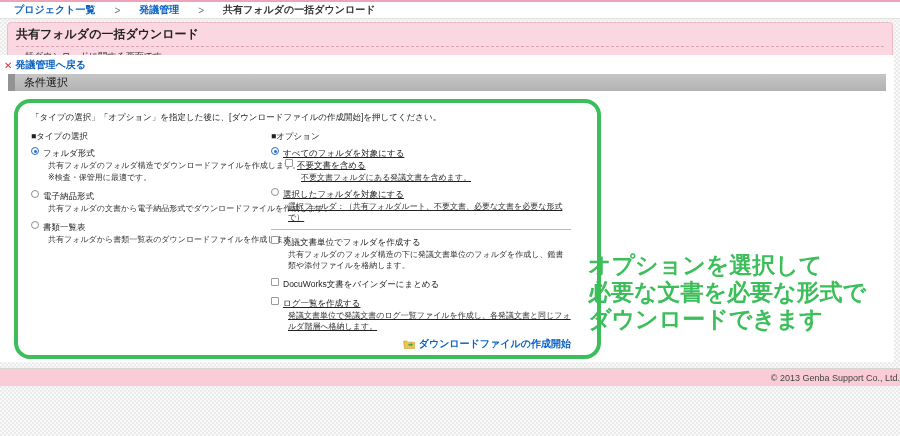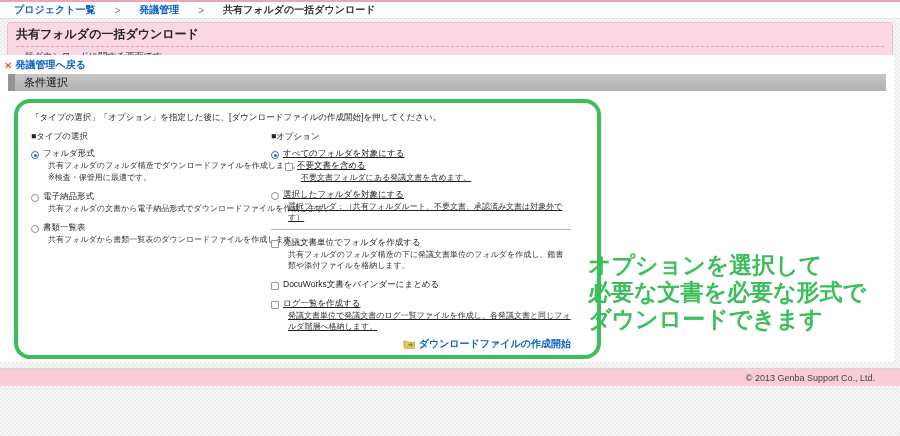--- a/index.html
+++ b/index.html
@@ -62,21 +62,21 @@
     position:absolute;left:14px;top:44px;width:553px;height:236px;box-sizing:content-box;
     border:4px solid #3cbe5a;border-radius:16px;background:#fff;
     padding:8px 13px;overflow:hidden;
   }
   .instruction{font-size:8.5px;font-weight:normal;line-height:13px;white-space:nowrap;}
   .columns{display:flex;margin-top:6px;}
   .col-left{width:240px;flex:none;}
   .col-right{width:300px;flex:none;}
   .col-header{font-size:8.5px;line-height:13px;margin-bottom:4px;color:#222;}
 
-  .opt-row{display:flex;align-items:flex-end;gap:4px;font-size:8.5px;line-height:12px;cursor:pointer;}
+  .opt-row{display:flex;align-items:flex-start;gap:4px;font-size:8.5px;line-height:12px;cursor:pointer;}
   .opt-row.indent1{margin-left:14px;}
   .desc{font-size:8px;color:#333;line-height:11px;margin:1px 0 0 17px;}
   .desc.nowrap{white-space:nowrap;}
   .desc.indent2{margin-left:30px;}
   .grp{margin-bottom:7px;}
   .grp-sm{margin-bottom:5px;text-decoration:underline;}
 
   .radio{width:8px;height:8px;border:1px solid #8f8f8f;border-radius:50%;
     background:#fff;flex:none;position:relative;box-sizing:border-box;}
   .radio.checked{border-color:#2a6fd6;}
@@ -94,21 +94,21 @@
   .annotation{
     position:absolute;left:588px;top:197px;
     font-size:23px;font-weight:bold;color:#3cbe5a;line-height:27px;white-space:nowrap;
   }
 
   
   .footer{
     left:0;top:368px;width:900px;height:18px;box-sizing:border-box;
     background:#f9ccd7;border-top:1px solid #d6d6d6;
     display:flex;align-items:center;justify-content:flex-end;
-    padding-right:25px;font-size:9px;color:#444;
+    padding-right:0;font-size:9px;color:#444;
   }
 </style>
 </head>
 <body>
 
 <div class="abs top-line"></div>
 
 <div class="abs breadcrumb-bar">
   <span class="crumb-link">プロジェクト一覧</span>
   <span class="crumb-sep">&gt;</span>
@@ -180,21 +180,21 @@
             <span>不要文書を含める</span>
           </div>
           <div class="desc indent2">不要文書フォルダにある発議文書を含めます。</div>
         </div>
 
         <div class="grp-sm">
           <div class="opt-row">
             <span class="radio"></span>
             <span>選択したフォルダを対象にする</span>
           </div>
-          <div class="desc">選択フォルダ：（共有フォルダルート、不要文書、承認済み文書は対象外です）</div>
+          <div class="desc">選択フォルダ：（共有フォルダルート、不要文書、必要な文書を必要な形式で）</div>
         </div>
 
         <hr class="opt-divider">
 
         <div class="grp">
           <div class="opt-row">
             <span class="checkbox"></span>
             <span>発議文書単位でフォルダを作成する</span>
           </div>
           <div class="desc">共有フォルダのフォルダ構造の下に発議文書単位のフォルダを作成し、鑑書類や添付ファイルを格納します。</div>

